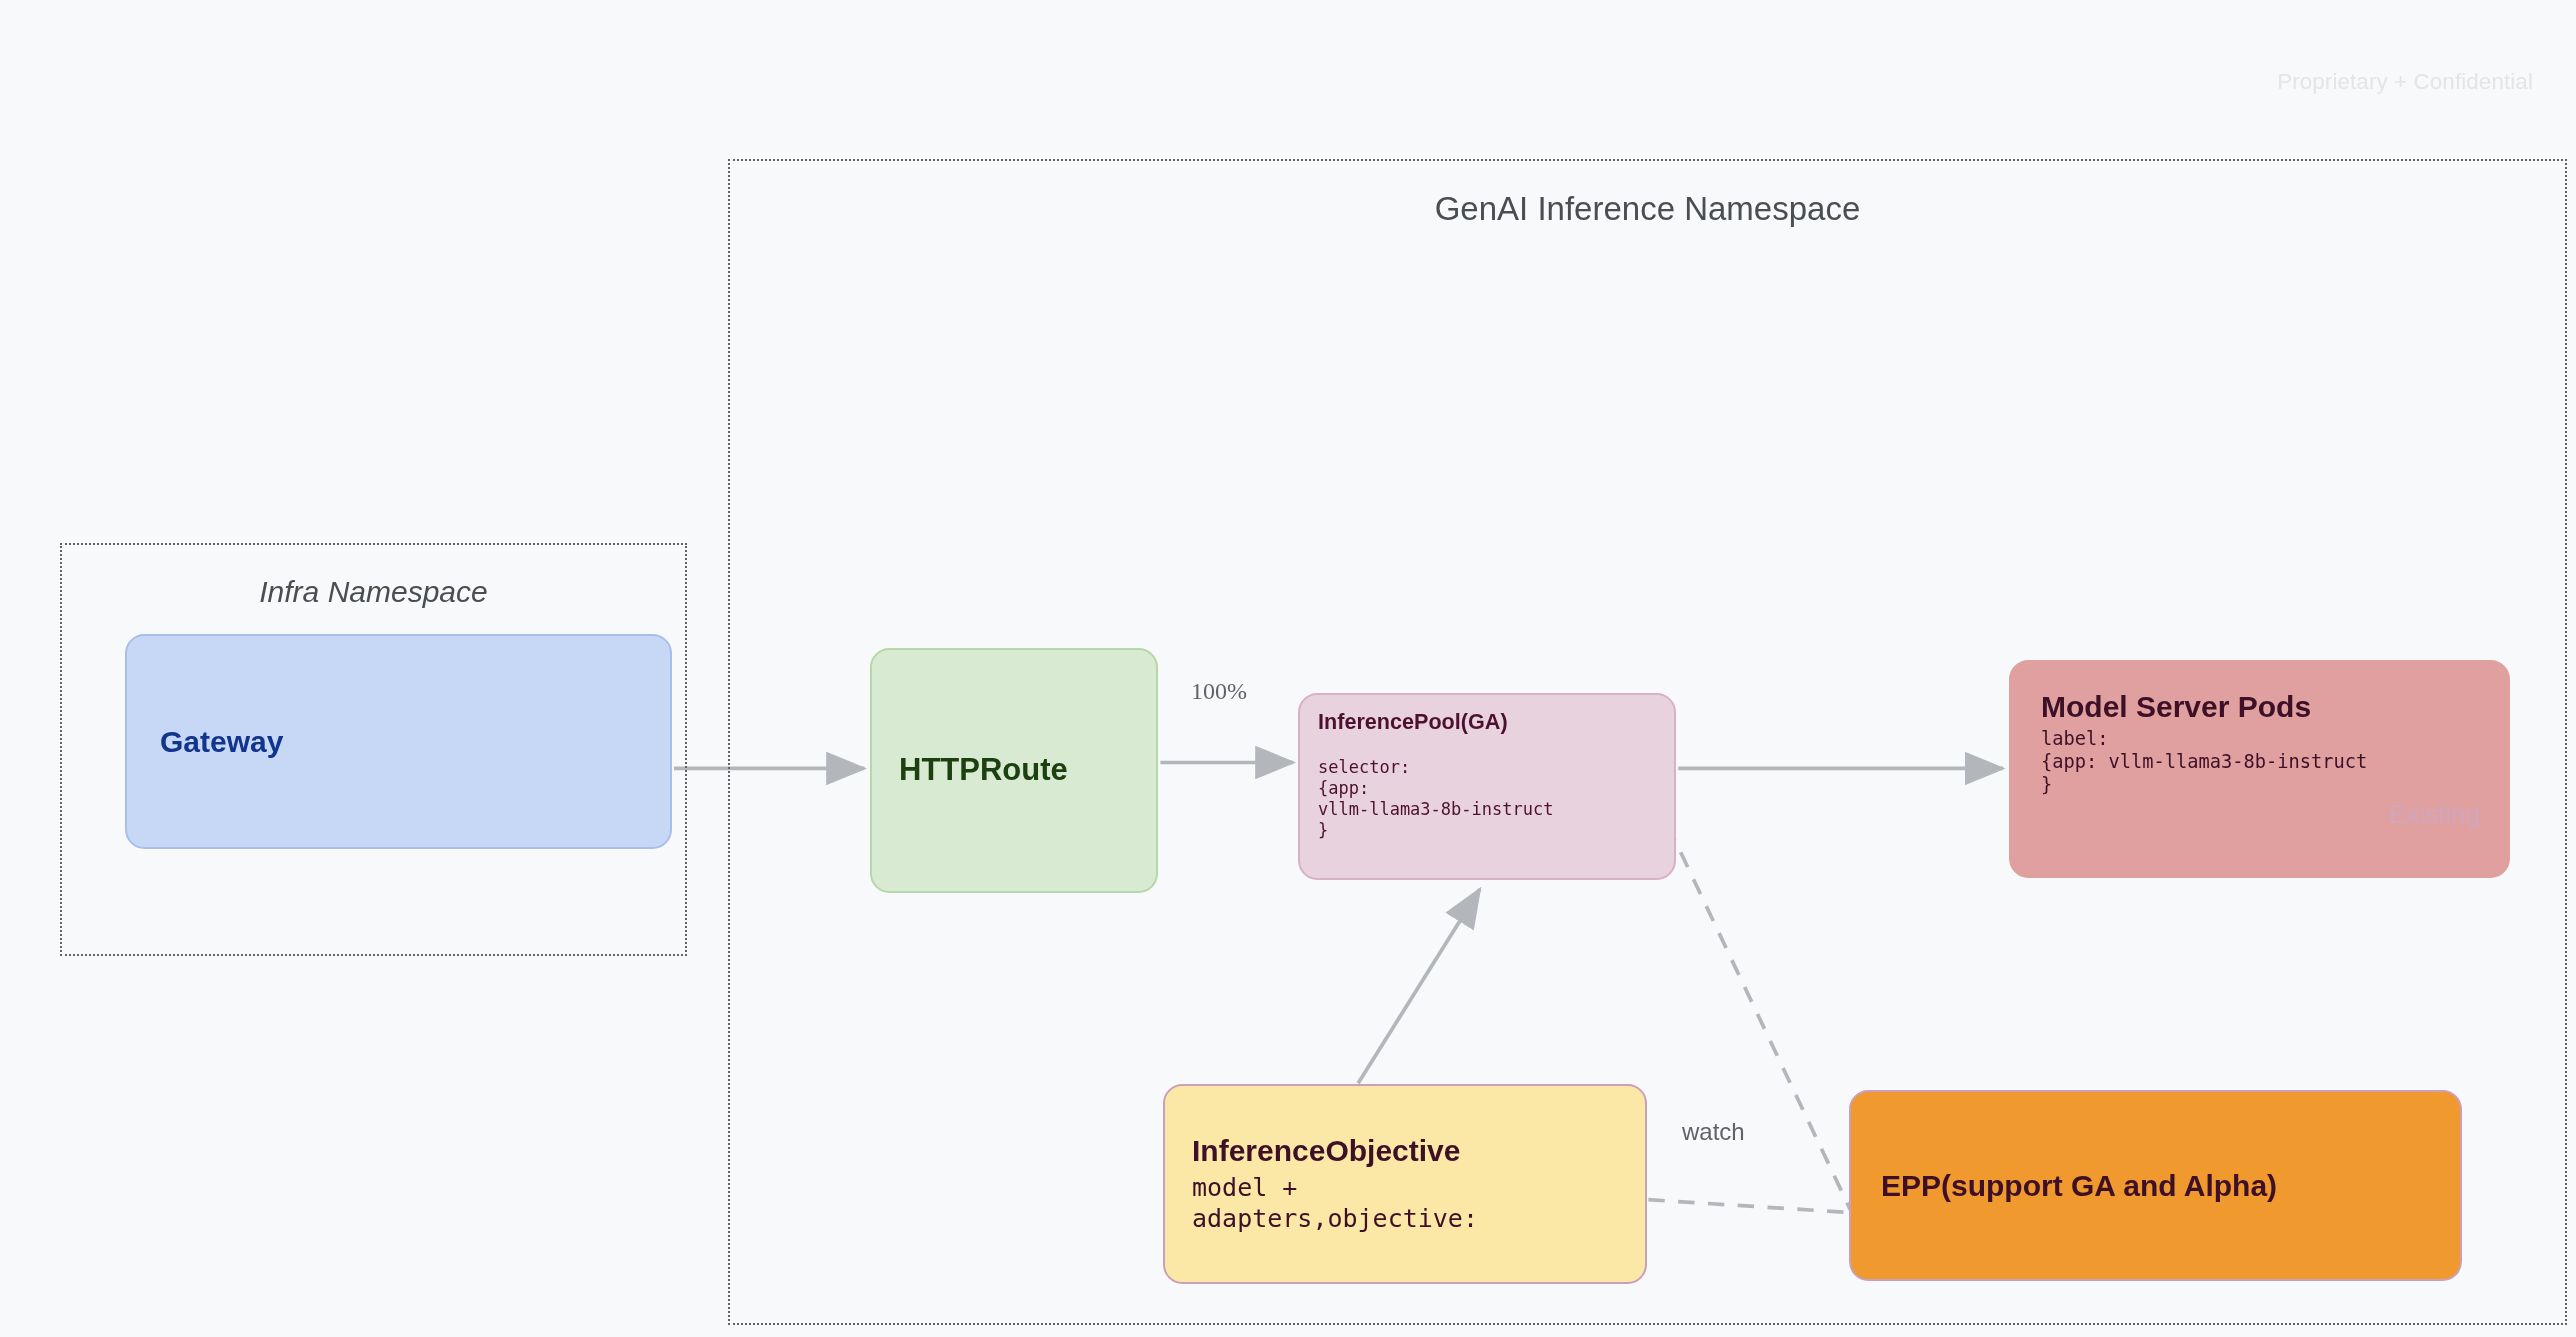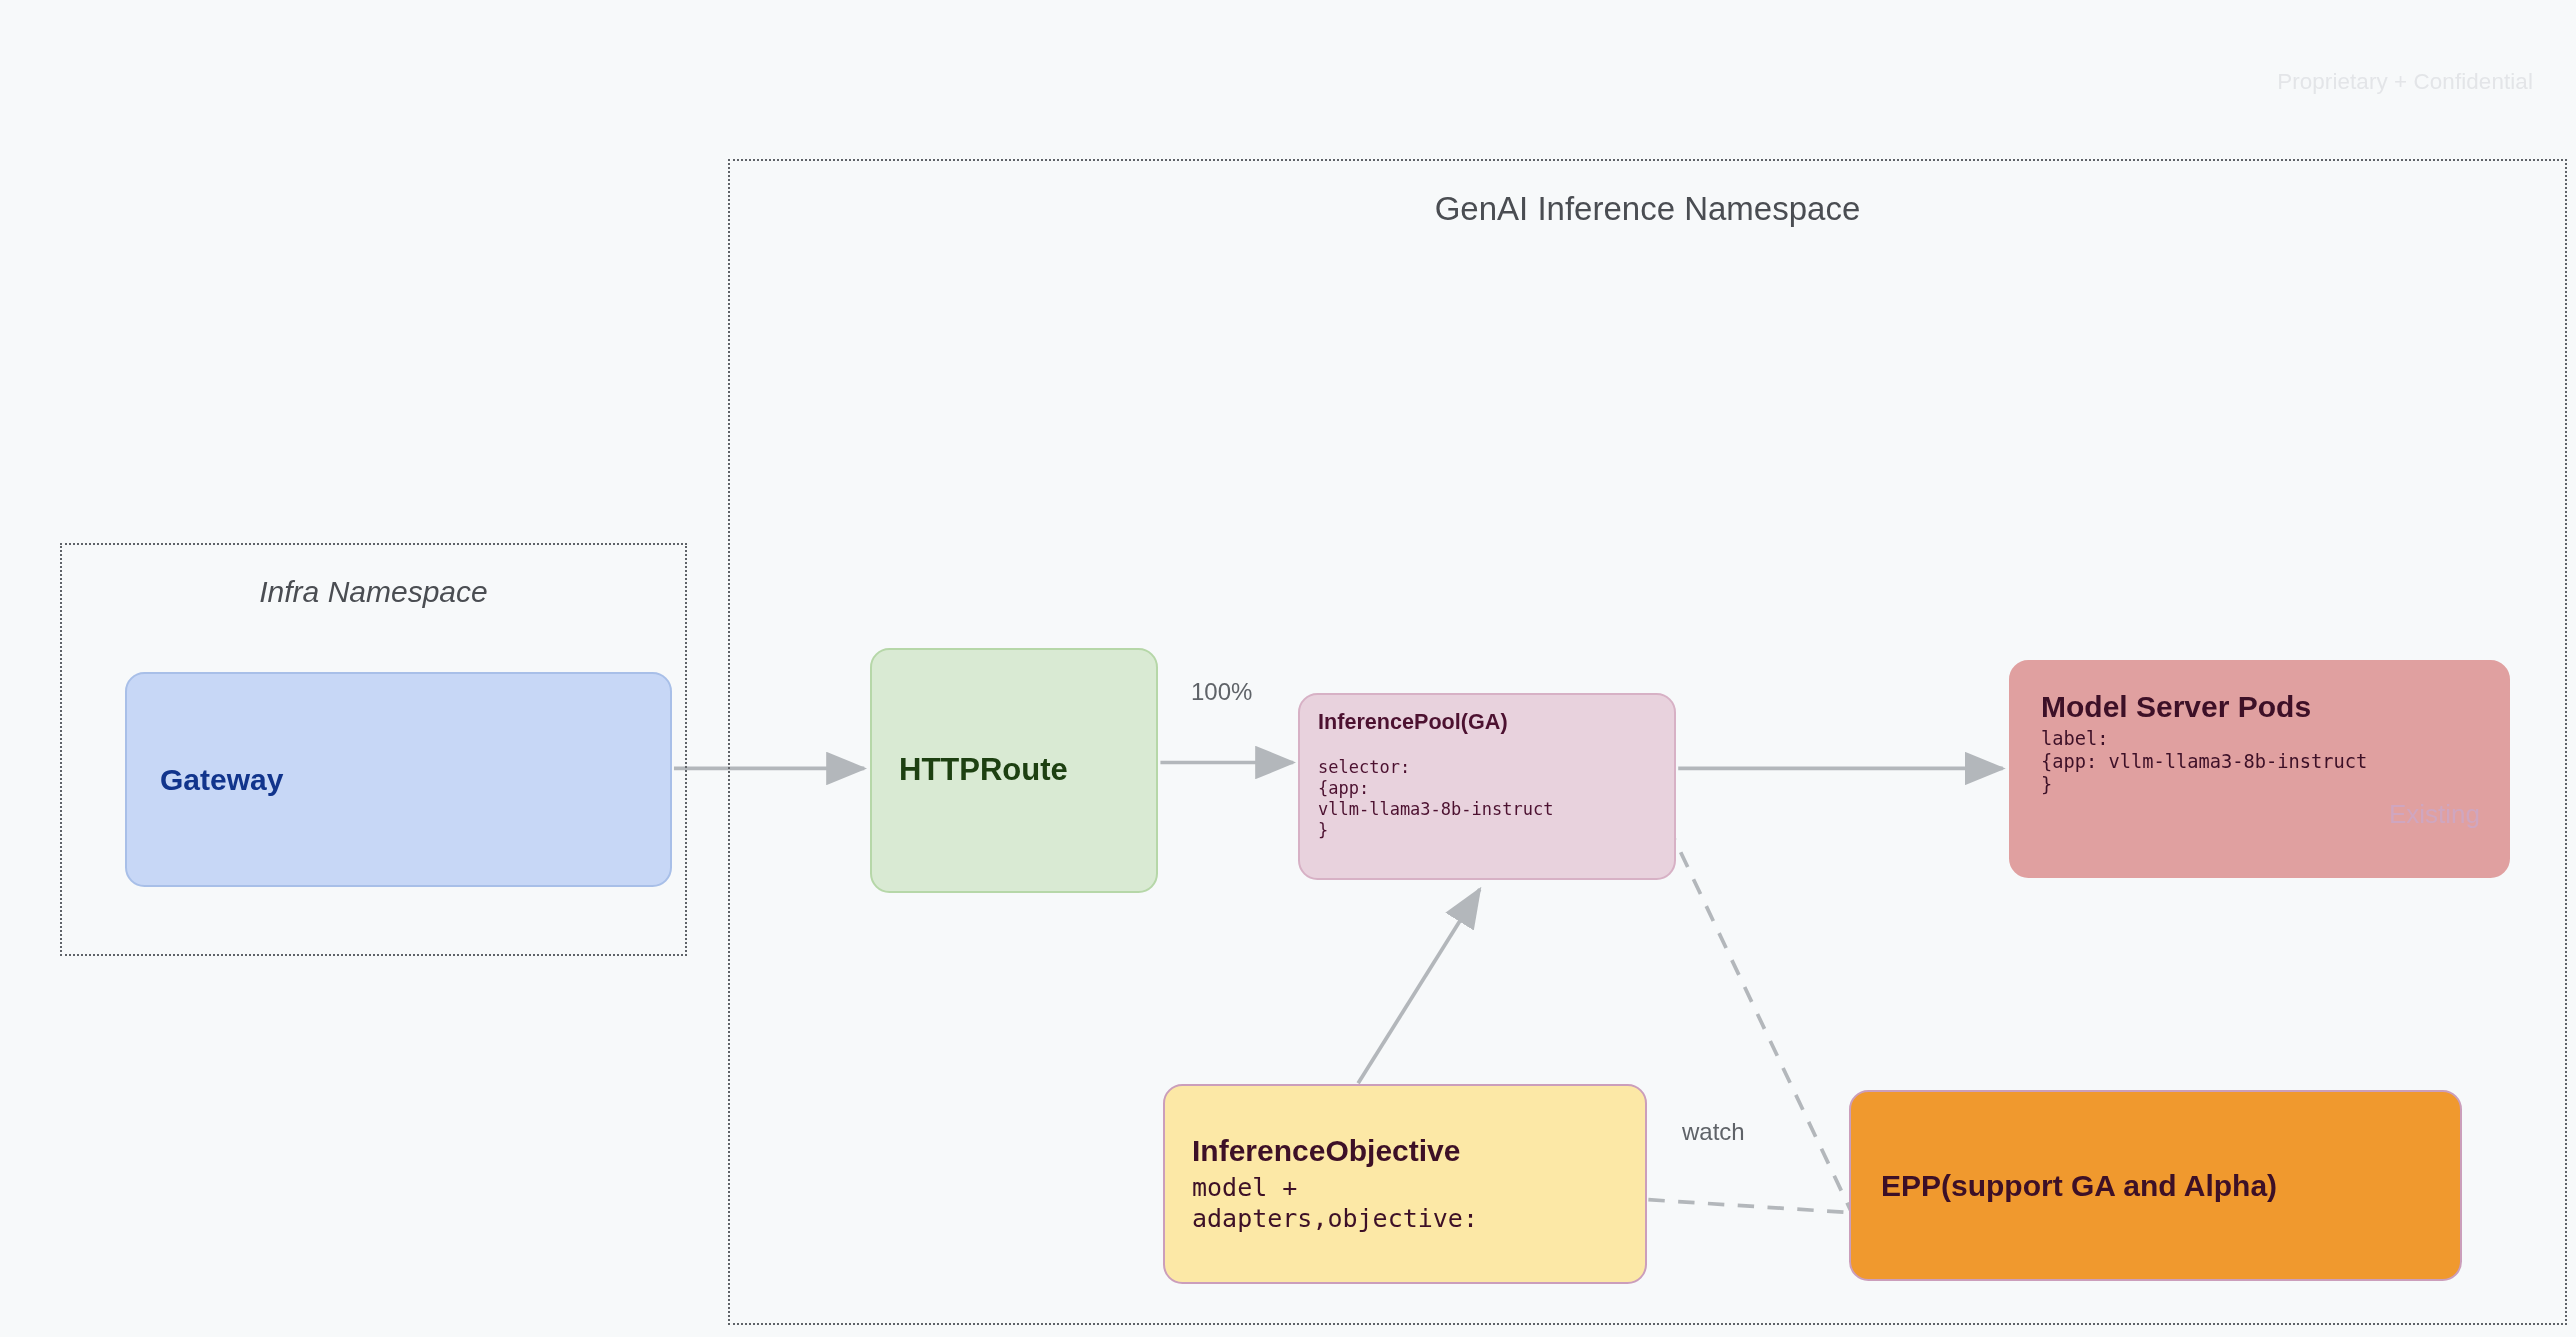--- a/index.html
+++ b/index.html
@@ -76,21 +76,21 @@
     line-height: 1.12;
   }
   .node .code {
     font-family: "DejaVu Sans Mono", "Liberation Mono", monospace;
     line-height: 1.25;
     white-space: pre-wrap;
   }
 
   
   #node-gateway {
-    left: 125px; top: 672px; width: 547px; height: 215px;
+    left: 125px; top: 634px; width: 547px; height: 215px;
     background: #c7d7f6;
     border: 2.2px solid #a8bfe8;
     padding: 0 33px;
   }
   #node-gateway .title {
     font-size: 30px;
     color: #11348c;
   }
 
   
@@ -186,21 +186,21 @@
     color: #3d1027;
   }
 
   
   .edge-label {
     position: absolute;
     font-size: 24px;
     color: #5f6368;
     white-space: nowrap;
   }
-  #label-100 { left: 1191px; top: 678px; }
+  #label-100 { left: 1191px; top: 678px; font-family: Liberation Serif, serif; }
   #label-watch { left: 1682px; top: 1118px; }
 </style>
 </head>
 <body>
 
 <div id="stage">
 
   <div class="confidential">Proprietary + Confidential</div>
 
   <svg id="links" viewBox="0 0 3452 1792" width="2576" height="1337">

